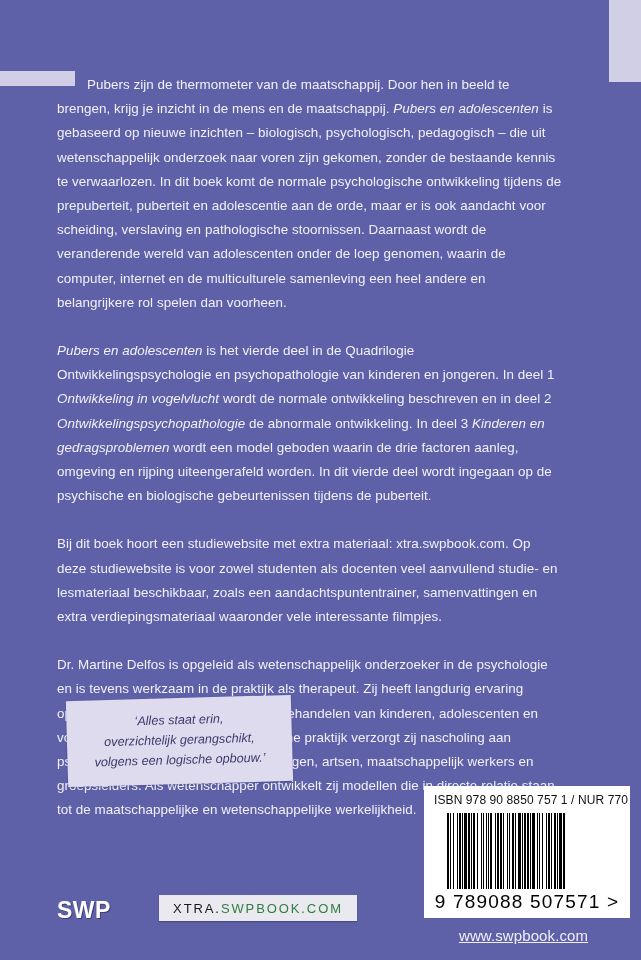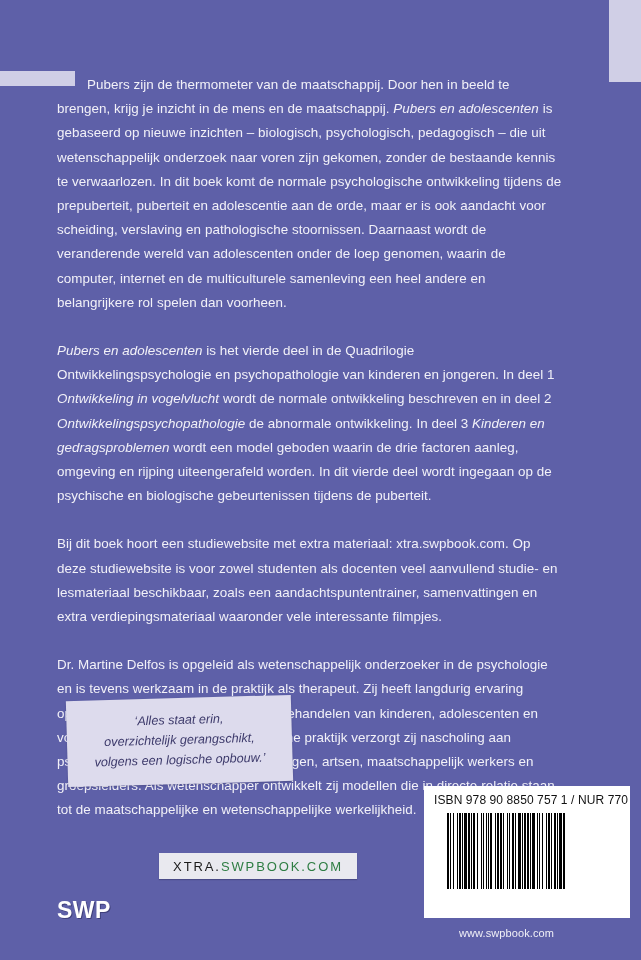--- a/index.html
+++ b/index.html
@@ -119,41 +119,42 @@
     top: 897px;
     color: #ffffff;
     font-size: 23px;
     font-weight: bold;
     letter-spacing: 0.5px;
     text-shadow: 1px 1px 0 rgba(40,38,85,0.55);
   }
   .xtra-badge {
     position: absolute;
     left: 159px;
-    top: 853px;
+    top: 895px;
     width: 198px;
     height: 26px;
     background: #e9e9ef;
     display: flex;
     align-items: center;
     justify-content: center;
     font-size: 13px;
     letter-spacing: 1.9px;
     box-shadow: 0 1px 1px rgba(30,28,60,0.3);
   }
   .xtra-badge .xtra-dark { color: #1a1a1a; }
   .xtra-badge .xtra-green { color: #2e7d43; }
 
   .site-url {
     position: absolute;
     left: 459px;
     top: 927px;
     color: #f1f0f7;
-    font-size: 11px;
+    font-size: 15px;
     letter-spacing: 0.1px;
+    text-decoration: underline;
   }
 </style>
 </head>
 <body>
 
 <div id="cover">
 
   <div class="deco-top-right"></div>
   <div class="deco-left-bar"></div>
 
@@ -252,20 +253,21 @@
         <span style="width: 2px; background: rgb(255, 255, 255);"></span>
         <span style="width: 2px; background: rgb(0, 0, 0);"></span>
         <span style="width: 1px; background: rgb(255, 255, 255);"></span>
         <span style="width: 1px; background: rgb(0, 0, 0);"></span>
         <span style="width: 1px; background: rgb(255, 255, 255);"></span>
         <span style="width: 3px; background: rgb(0, 0, 0);"></span>
         <span style="width: 1px; background: rgb(255, 255, 255);"></span>
         <span style="width: 2px; background: rgb(0, 0, 0);"></span>
         <span style="width: 1px; background: rgb(255, 255, 255);"></span>
       </div>
+    <div class="barcode-digits">9 789088 507571 &gt;</div>
   </div>
 
   <div class="swp-logo">SWP</div>
 
   <div class="xtra-badge">
     <span class="xtra-dark">XTRA.</span>
       <span class="xtra-green">SWPBOOK.COM</span>
   </div>
 
   <div class="site-url">www.swpbook.com</div>

